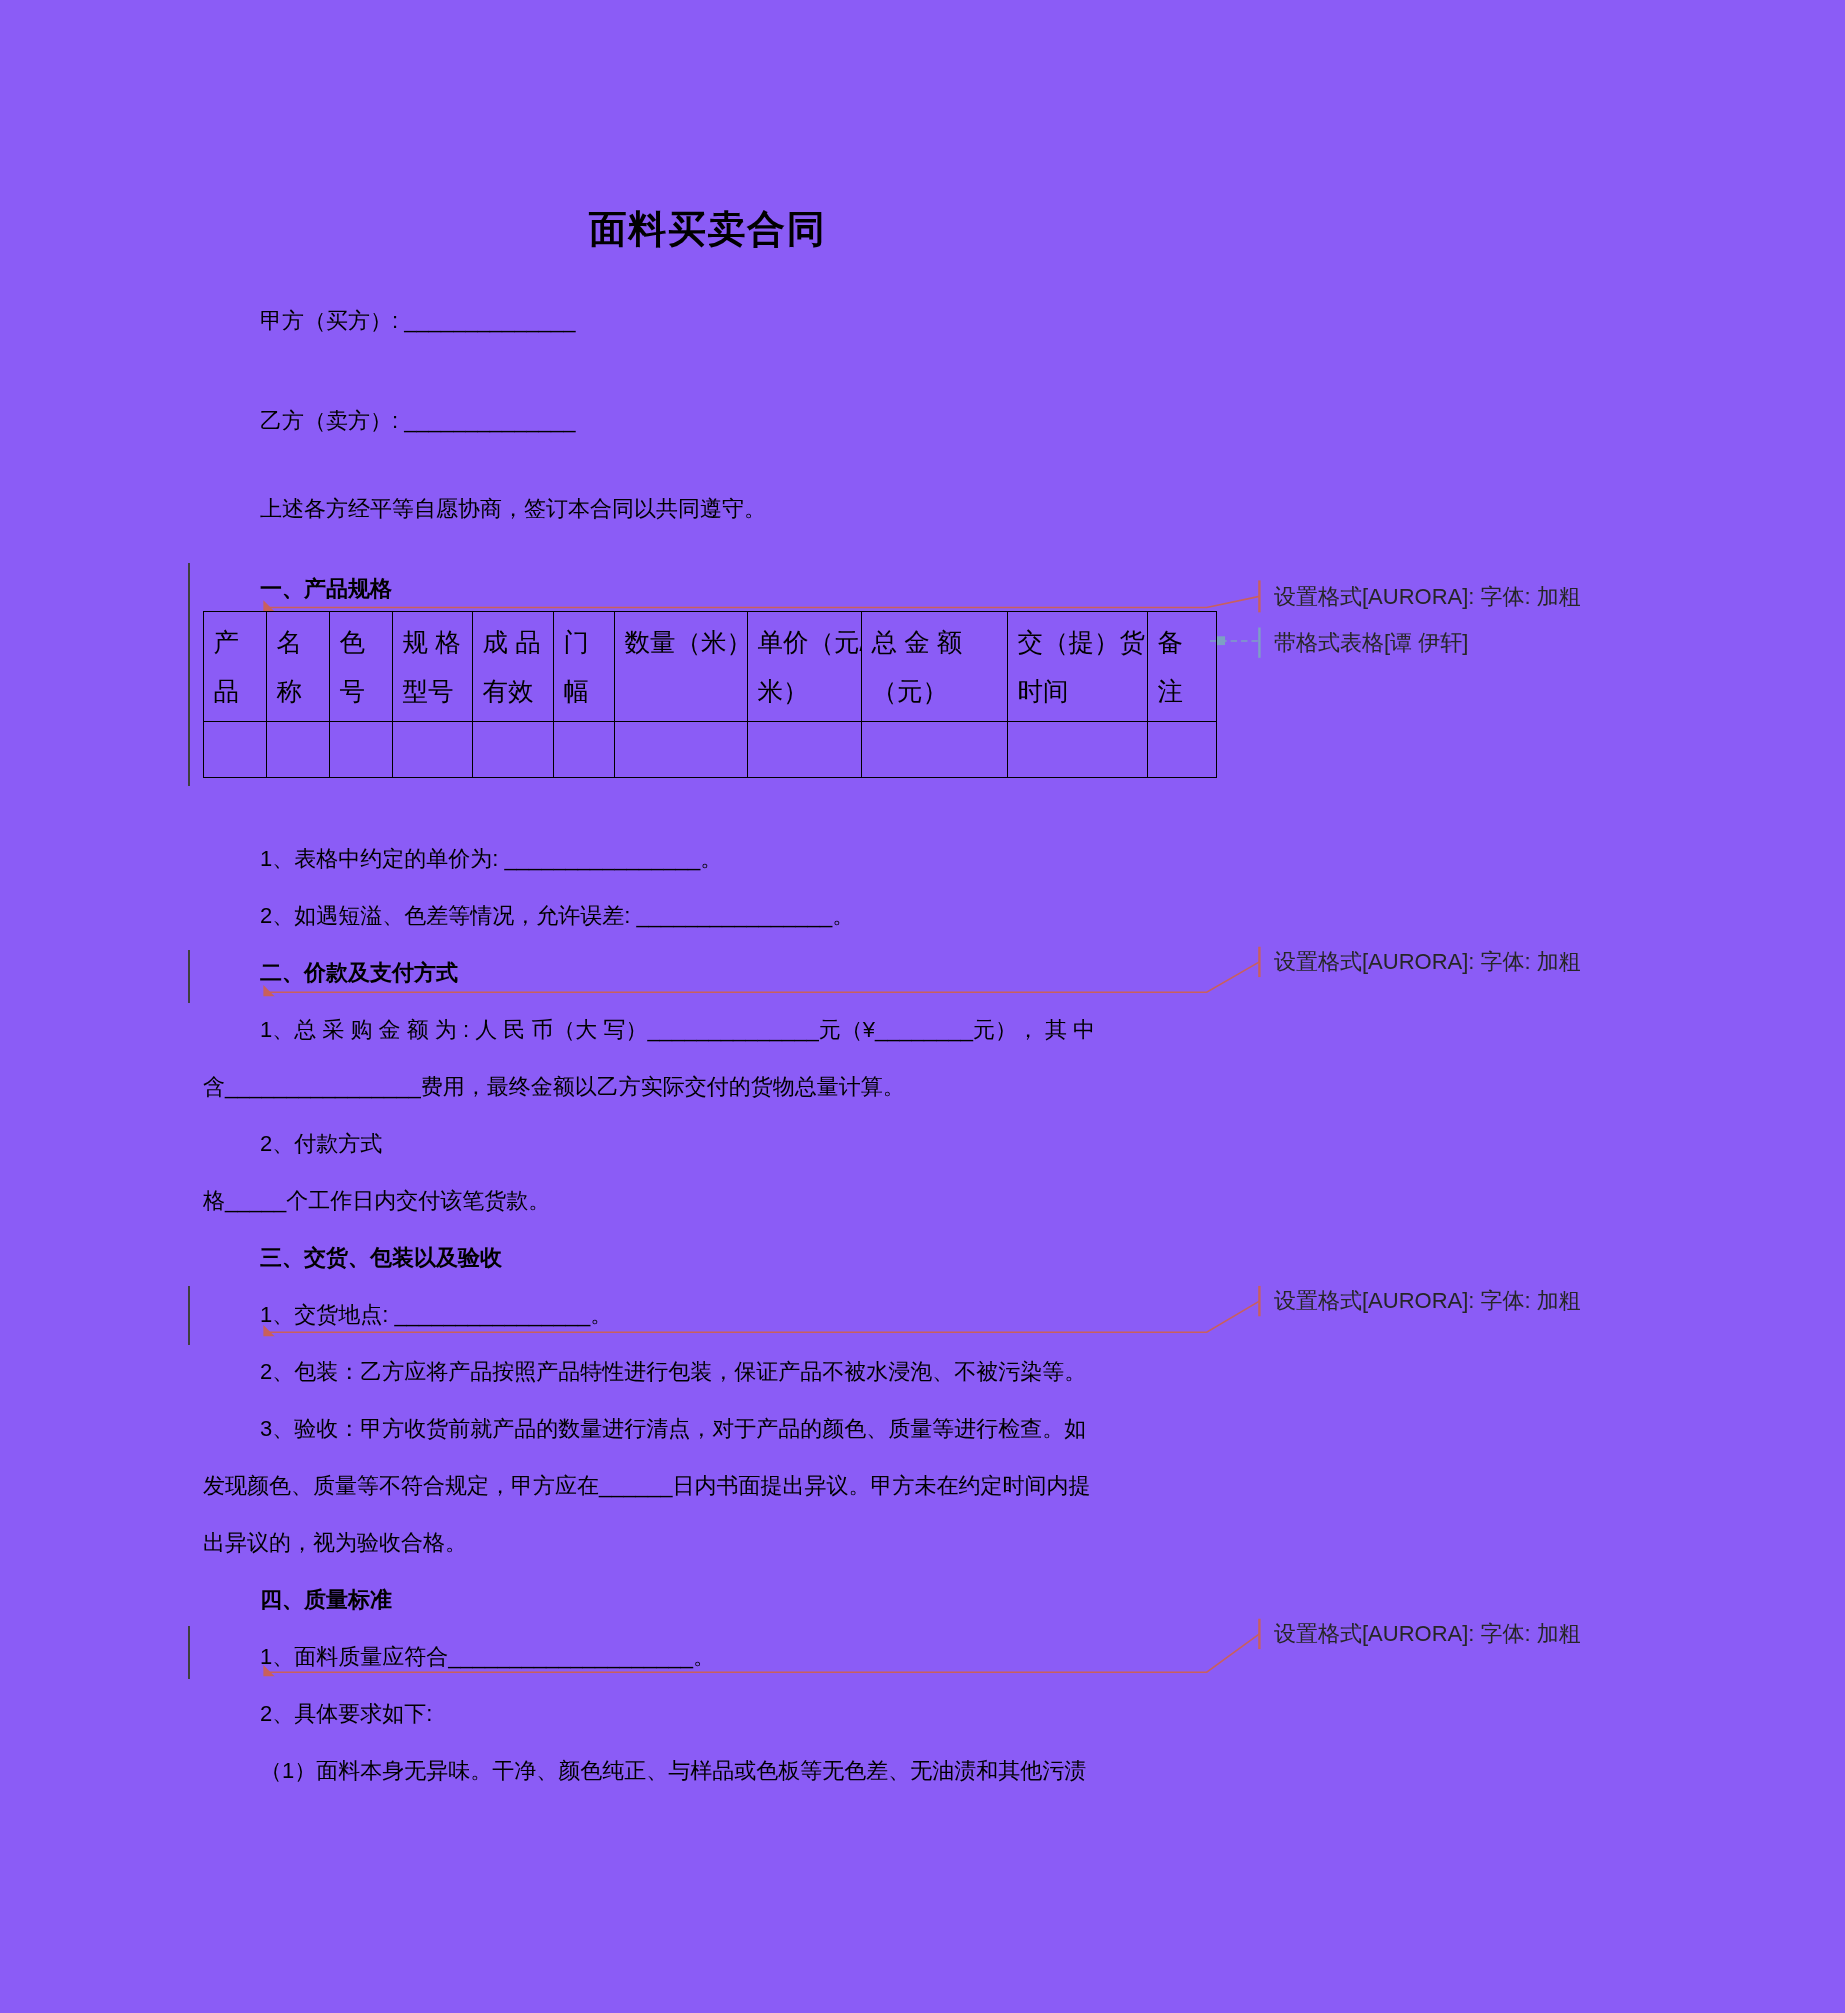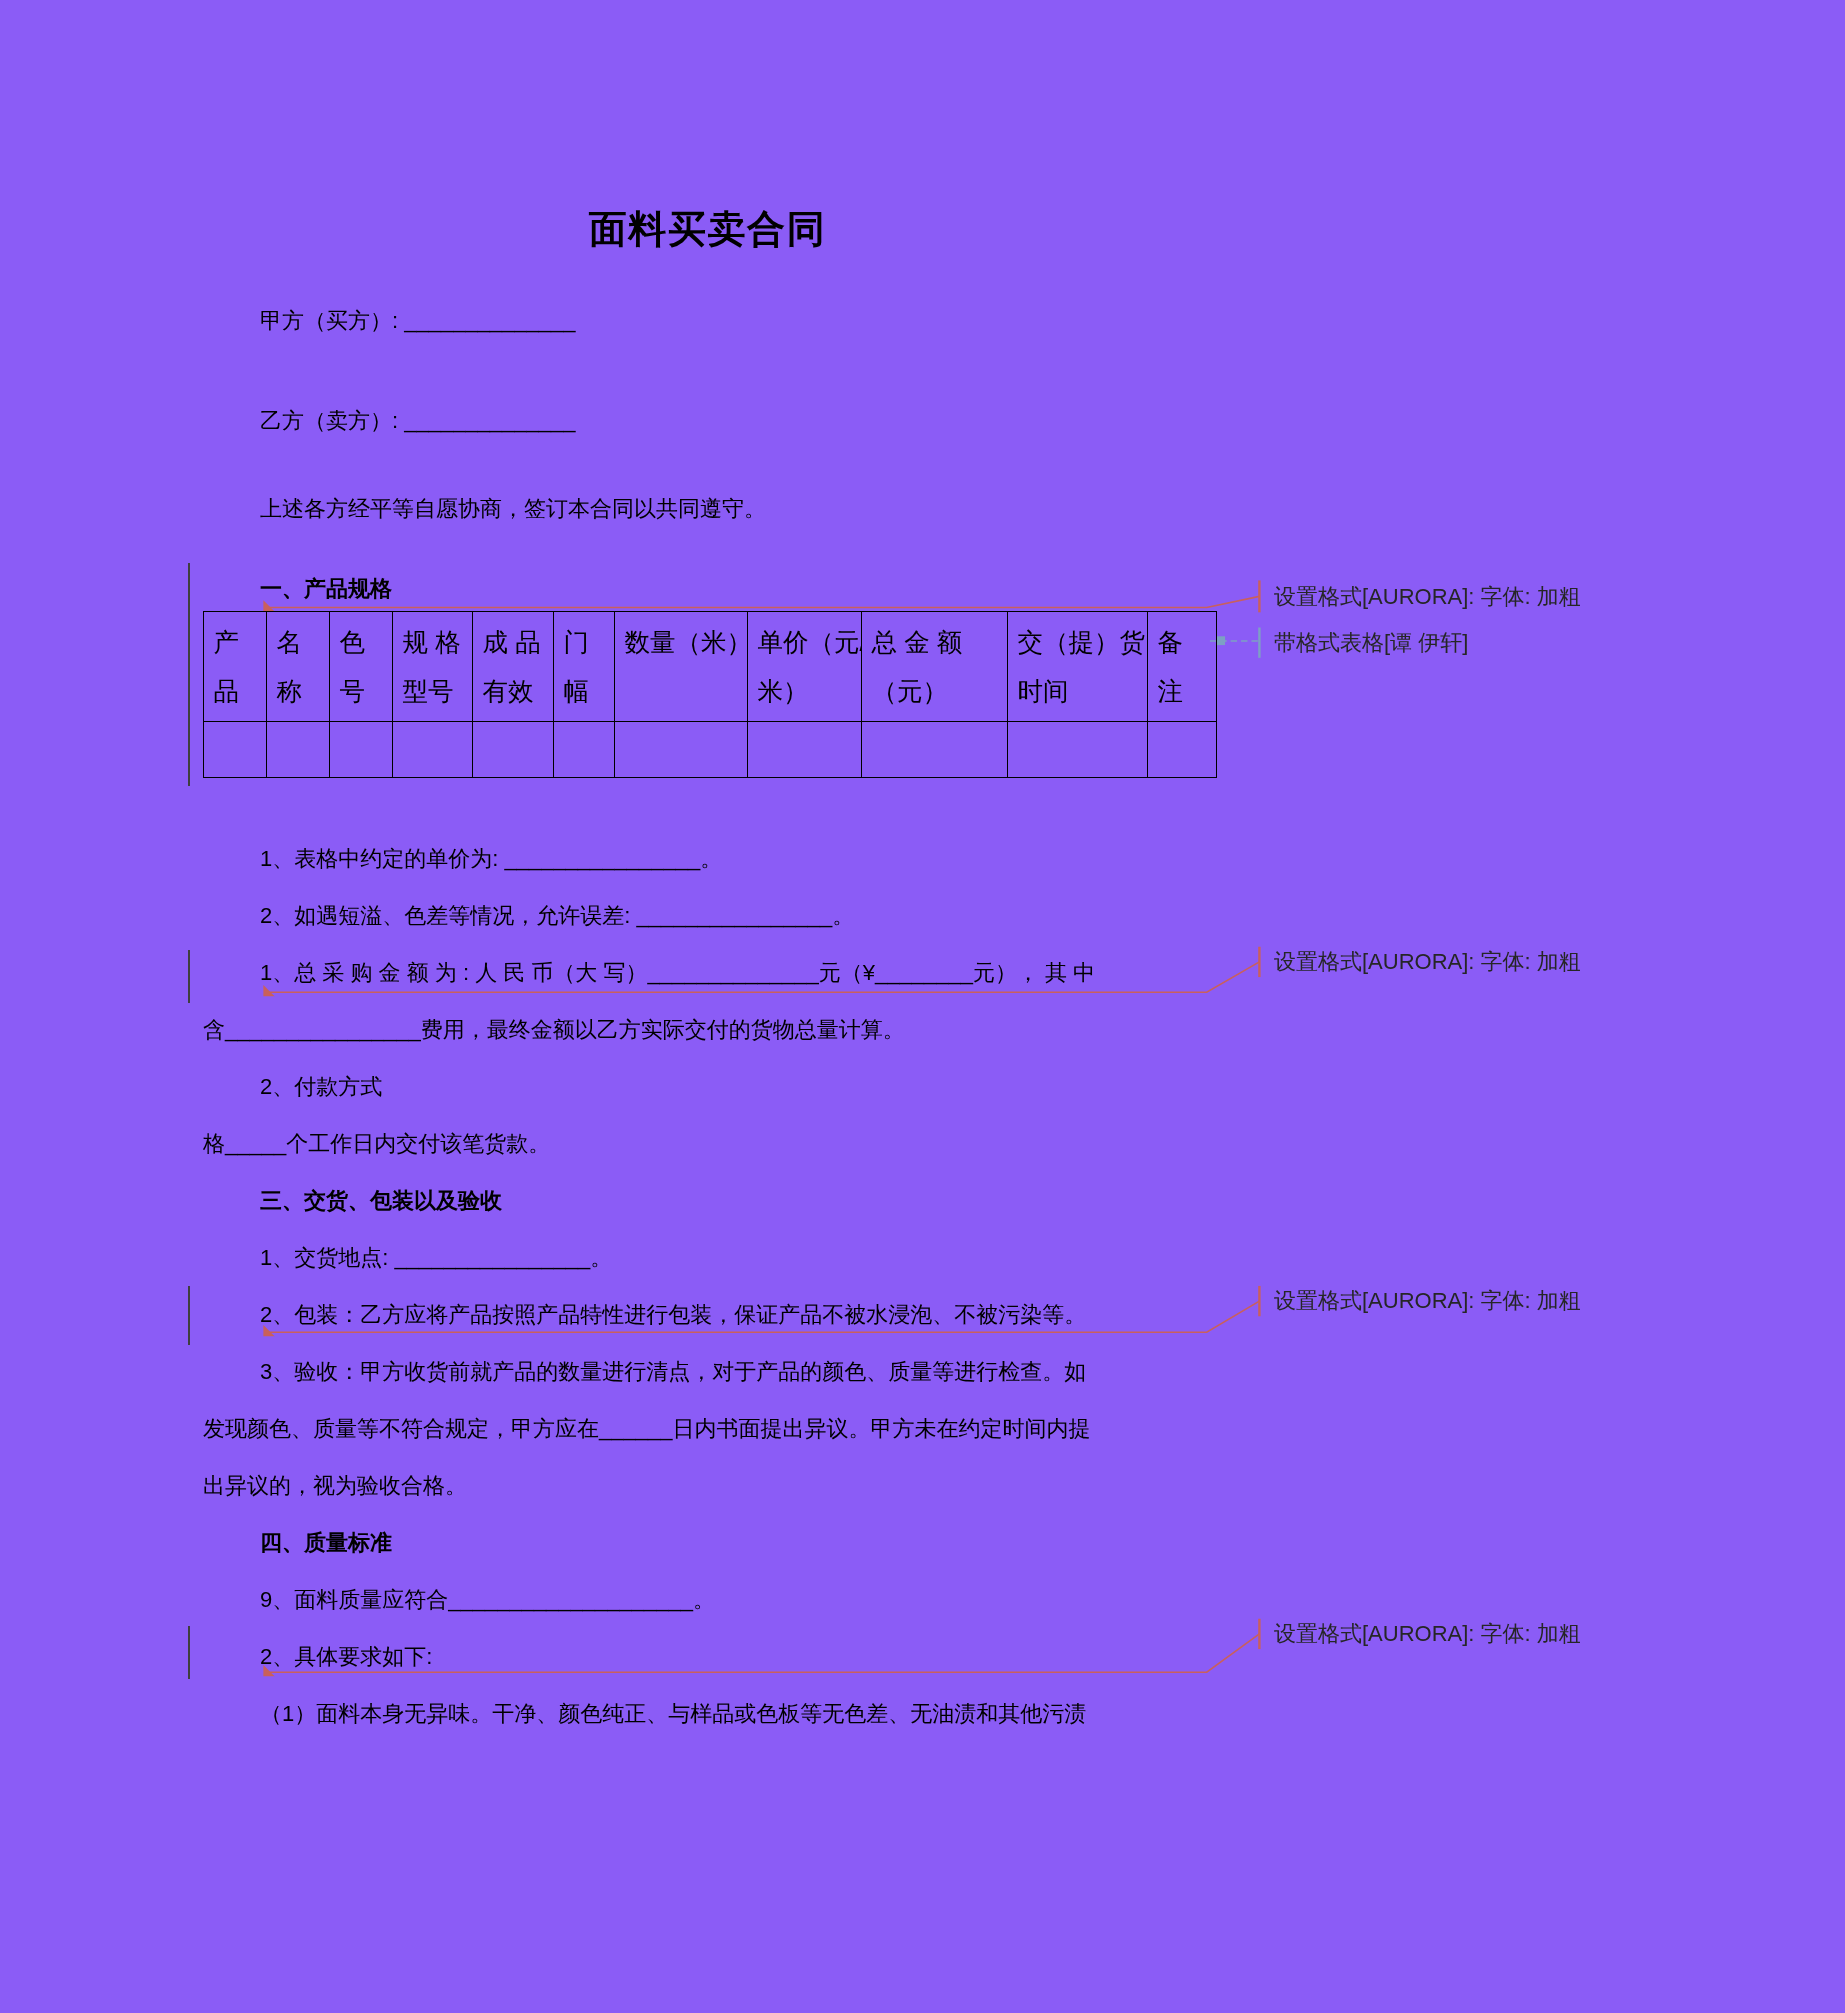--- a/index.html
+++ b/index.html
@@ -208,34 +208,35 @@
           <td></td>
           <td></td>
           <td></td>
         </tr>
       </tbody>
     </table>
 
     <div class="line indent after-table">1、表格中约定的单价为: ________________。</div>
     <div class="line indent">2、如遇短溢、色差等情况，允许误差: ________________。</div>
 
+    <div class="line indent bold">二、价款及支付方式</div>
     <div class="line indent">1、总 采 购 金 额 为 : 人 民 币（大 写）______________元（¥________元）， 其 中</div>
     <div class="line">含________________费用，最终金额以乙方实际交付的货物总量计算。</div>
     <div class="line indent">2、付款方式</div>
     <div class="line">格_____个工作日内交付该笔货款。</div>
 
     <div class="line indent bold">三、交货、包装以及验收</div>
     <div class="line indent">1、交货地点: ________________。</div>
     <div class="line indent">2、包装：乙方应将产品按照产品特性进行包装，保证产品不被水浸泡、不被污染等。</div>
     <div class="line indent">3、验收：甲方收货前就产品的数量进行清点，对于产品的颜色、质量等进行检查。如</div>
     <div class="line">发现颜色、质量等不符合规定，甲方应在______日内书面提出异议。甲方未在约定时间内提</div>
     <div class="line">出异议的，视为验收合格。</div>
 
     <div class="line indent bold">四、质量标准</div>
-    <div class="line indent">9、面料质量应符合____________________。</div>
+    <div class="line indent">1、面料质量应符合____________________。</div>
     <div class="line indent">2、具体要求如下:</div>
     <div class="line indent">（1）面料本身无异味。干净、颜色纯正、与样品或色板等无色差、无油渍和其他污渍</div>
 
   </div>
 
   <div class="comment c1">
     <span>设置格式[AURORA]: 字体: 加粗</span>
   </div>
   <div class="comment c2">
     <span>带格式表格[谭 伊轩]</span>

